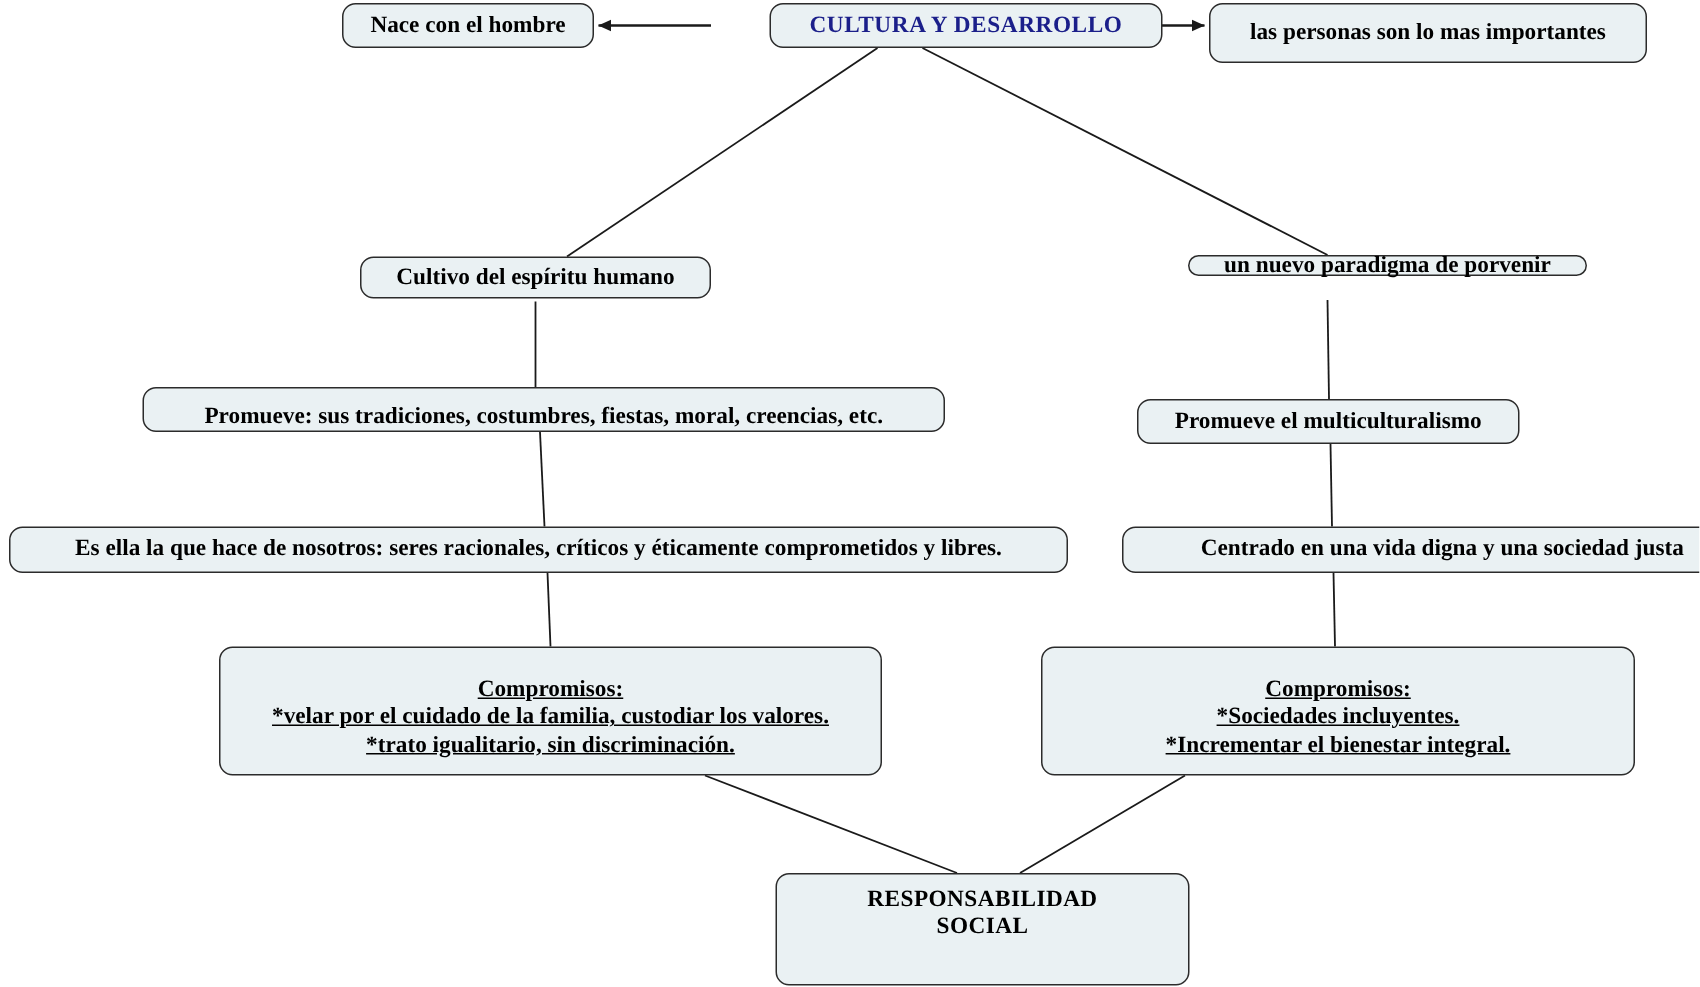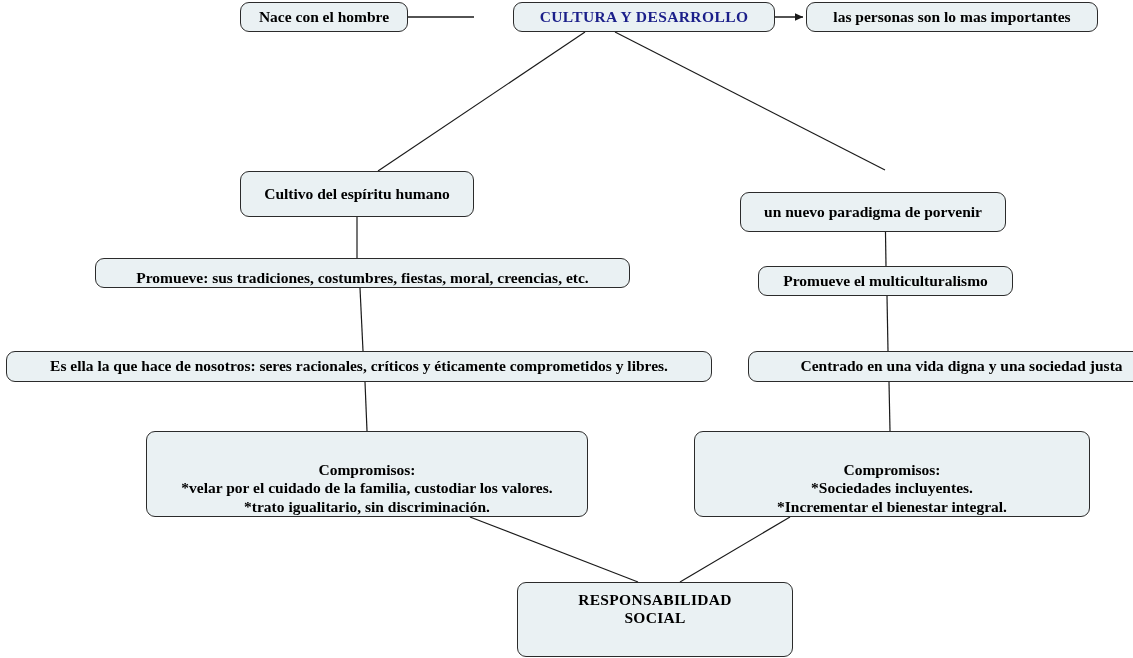--- a/index.html
+++ b/index.html
@@ -38,22 +38,23 @@
     align-items: center;
     justify-content: center;
     white-space: pre-line;
     z-index: 2;
   }
   .node.title-node {
     color: #1b1f8a;
     letter-spacing: 0.4px;
   }
   .node.block {
-    align-items: flex-end;
+    align-items: center;
     padding-top: 9px;
+    text-decoration: underline;
   }
   .node.bottom-node {
     align-items: flex-start;
     padding-top: 8px;
     letter-spacing: 0.3px;
   }
 </style>
 </head>
 <body>
 
@@ -73,25 +74,25 @@
         <line x1="360" y1="288" x2="363" y2="351" stroke="#1a1a1a" stroke-width="1.2"></line>
         <line x1="365" y1="382" x2="367" y2="431" stroke="#1a1a1a" stroke-width="1.2"></line>
         <line x1="885" y1="200" x2="886" y2="266" stroke="#1a1a1a" stroke-width="1.2"></line>
         <line x1="887" y1="296" x2="888" y2="351" stroke="#1a1a1a" stroke-width="1.2"></line>
         <line x1="889" y1="382" x2="890" y2="431" stroke="#1a1a1a" stroke-width="1.2"></line>
         <line x1="470" y1="517" x2="638" y2="582" stroke="#1a1a1a" stroke-width="1.2"></line>
         <line x1="790" y1="517" x2="680" y2="582" stroke="#1a1a1a" stroke-width="1.2"></line>
       </g>
   </svg>
   <div id="node-layer">
-      <div class="node" style="left: 240px; top: 2px; width: 168px; height: 30px;"><span>Nace con el hombre</span></div>
+      <div class="node" style="left: 228px; top: 2px; width: 168px; height: 30px;"><span>Nace con el hombre</span></div>
       <div class="node title-node" style="left: 474px; top: 2px; width: 262px; height: 30px; margin-left: 39px;"><span>CULTURA Y DESARROLLO</span></div>
-      <div class="node" style="left: 806px; top: 2px; width: 292px; height: 30px;"><span>las personas son lo mas importantes</span></div>
-      <div class="node" style="left: 240px; top: 171px; width: 234px; height: 46px;"><span>Cultivo del espíritu humano</span></div>
-      <div class="node" style="left: 740px; top: 170px; width: 266px; height: 40px; margin-top: 22px;"><span>un nuevo paradigma de porvenir</span></div>
+      <div class="node" style="left: 806px; top: 2px; width: 292px; height: 40px;"><span>las personas son lo mas importantes</span></div>
+      <div class="node" style="left: 240px; top: 171px; width: 234px; height: 28px;"><span>Cultivo del espíritu humano</span></div>
+      <div class="node" style="left: 792px; top: 170px; width: 266px; height: 14px;"><span>un nuevo paradigma de porvenir</span></div>
       <div class="node" style="left: 95px; top: 258px; width: 535px; height: 30px; align-items: flex-end;"><span>Promueve: sus tradiciones, costumbres, fiestas, moral, creencias, etc.</span></div>
       <div class="node" style="left: 758px; top: 266px; width: 255px; height: 30px;"><span>Promueve el multiculturalismo</span></div>
       <div class="node" style="left: 6px; top: 351px; width: 706px; height: 31px;"><span>Es ella la que hace de nosotros: seres racionales, críticos y éticamente comprometidos y libres.</span></div>
       <div class="node" style="left: 748px; top: 351px; width: 427px; height: 31px;"><span>Centrado en una vida digna y una sociedad justa</span></div>
       <div class="node block" style="left: 146px; top: 431px; width: 442px; height: 86px;"><span>Compromisos:
 *velar por el cuidado de la familia, custodiar los valores.
 *trato igualitario, sin discriminación.</span></div>
       <div class="node block" style="left: 694px; top: 431px; width: 396px; height: 86px;"><span>Compromisos:
 *Sociedades incluyentes.
 *Incrementar el bienestar integral.</span></div>

